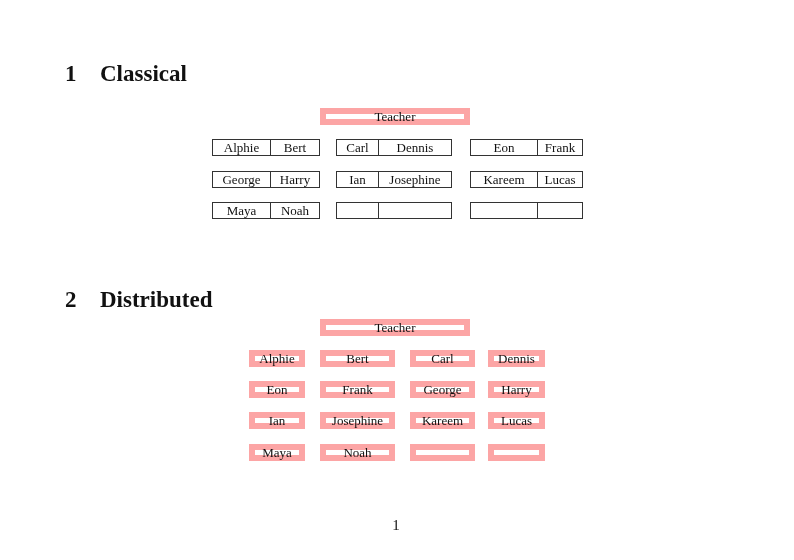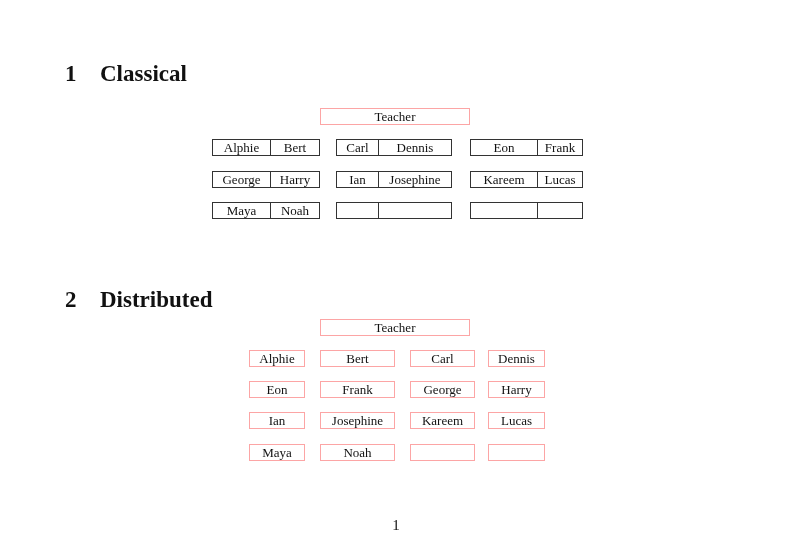--- a/index.html
+++ b/index.html
@@ -4,21 +4,21 @@
 <style>
   * { margin:0; padding:0; box-sizing:border-box; }
   html,body { background:#ffffff; }
   .page {
     position:relative; width:650px; height:560px; background:#ffffff;
     font-family:"Liberation Serif","DejaVu Serif",serif; color:#111111; overflow:hidden;
   }
   .sec-heading { position:absolute; left:65px; font-weight:bold; font-size:23px; white-space:nowrap; }
   .sec-num { display:inline-block; width:35px; }
   .box {
-    position:absolute; border:1px solid #fca5a5; background:#ffffff;
+    position:absolute; border:6px solid #fca5a5; background:#ffffff;
     display:flex; align-items:center; justify-content:center;
     font-size:13px; height:17px; line-height:15px; white-space:nowrap;
   }
   .desk2 {
     position:absolute; border:1px solid #333333; background:#ffffff;
     display:flex; height:17px; font-size:13px; line-height:15px; white-space:nowrap;
   }
   .desk2 .cell { display:flex; align-items:center; justify-content:center; height:100%; }
   .desk2 .cell.first { border-right:1px solid #333333; }
   .desk2 .cell.last { flex:1; }

